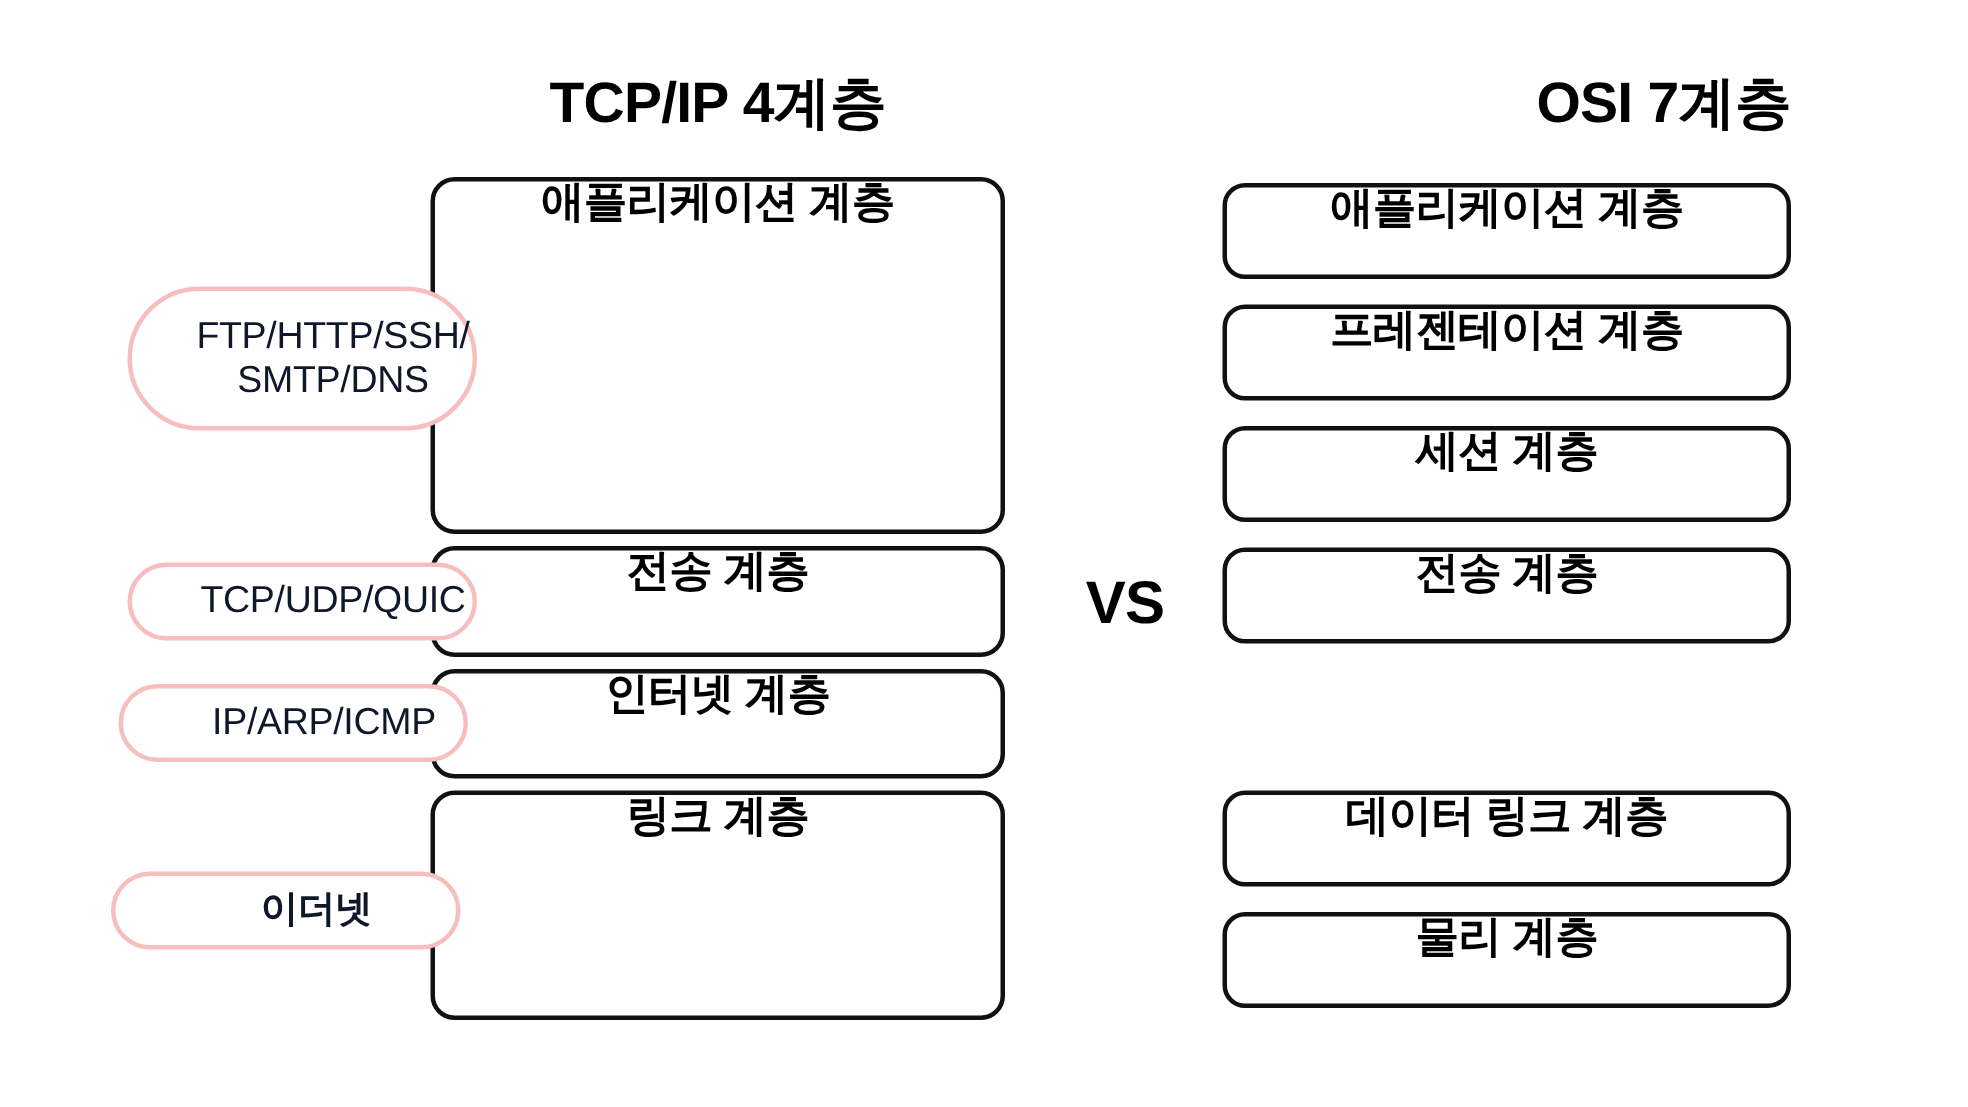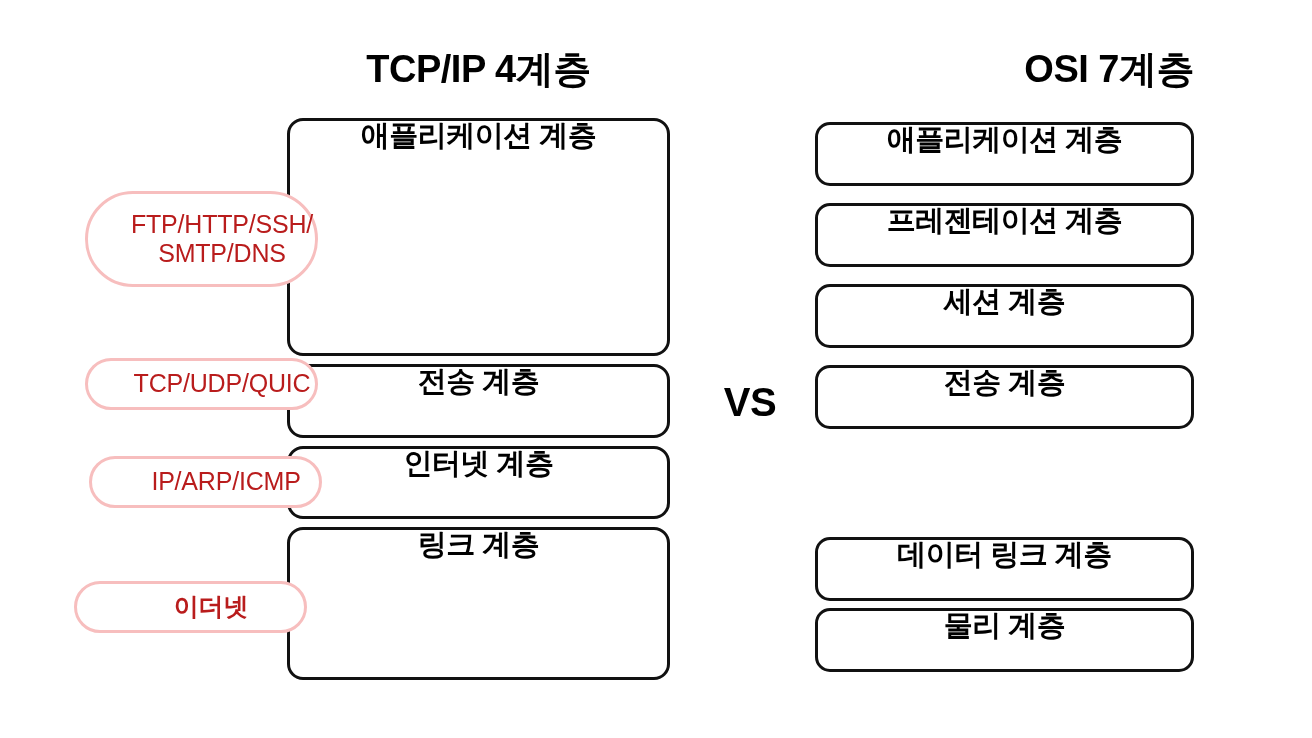--- a/index.html
+++ b/index.html
@@ -91,21 +91,21 @@
   #tcpip-box-2 { top: 328px; height: 73px;  }
   #tcpip-box-3 { top: 409px; height: 153px; }
 
   
   .osi-box { height: 64px; border-radius: 15px; }
   #osi-box-0 { top: 0px;   }
   #osi-box-1 { top: 81px;  }
   #osi-box-2 { top: 162px; }
   #osi-box-3 { top: 243px; }
   #osi-box-4 { top: 324px; }
-  #osi-box-5 { top: 415px; }
+  #osi-box-5 { top: 405px; }
   #osi-box-6 { top: 486px; }
 
   .osi-box.highlight {
     background: #fab4b4;
   }
 
   
   .pill {
     position: absolute;
     box-sizing: border-box;
@@ -115,34 +115,34 @@
     align-items: center;
     justify-content: center;
     text-align: center;
     z-index: 5;
   }
   .pill-label {
     font-size: 25px;
     font-weight: 400;
     line-height: 1.18;
     letter-spacing: -0.2px;
-    color: #b91c1c;
+    color: #0f172a;
     white-space: pre-line;
     margin-left: 41px;
   }
   #pill-app {
     left: 85px;  top: 191px; width: 233px; height: 96px;
     border-radius: 48px;
   }
   #pill-transport {
-    left: 85px;  top: 358px; width: 233px; height: 52px;
+    left: 85px;  top: 375px; width: 233px; height: 52px;
     border-radius: 26px;
   }
   #pill-internet {
-    left: 89px;  top: 456px; width: 233px; height: 52px;
+    left: 79px;  top: 456px; width: 233px; height: 52px;
     border-radius: 26px;
   }
   #pill-link {
     left: 74px;  top: 581px; width: 233px; height: 52px;
     border-radius: 26px;
   }
   #pill-link .pill-label,
   #pill-transport .pill-label,
   #pill-internet .pill-label {
     font-size: 25px;

